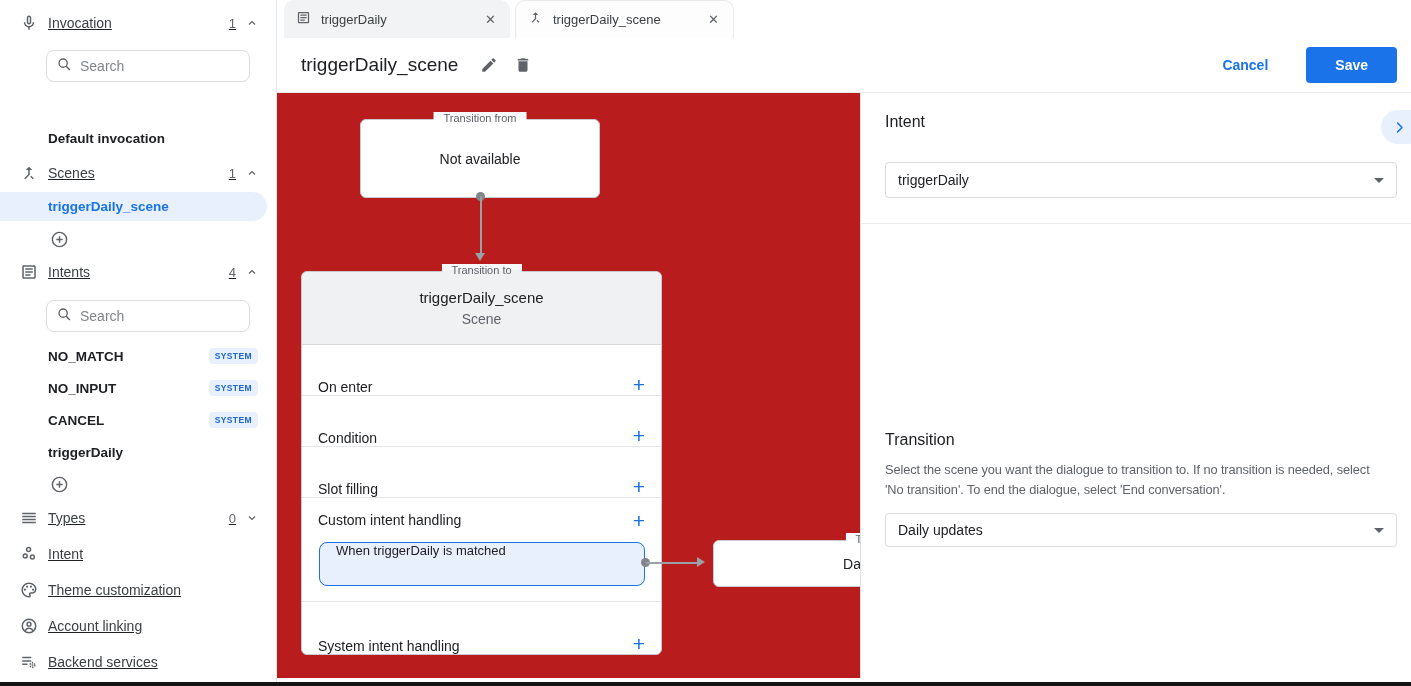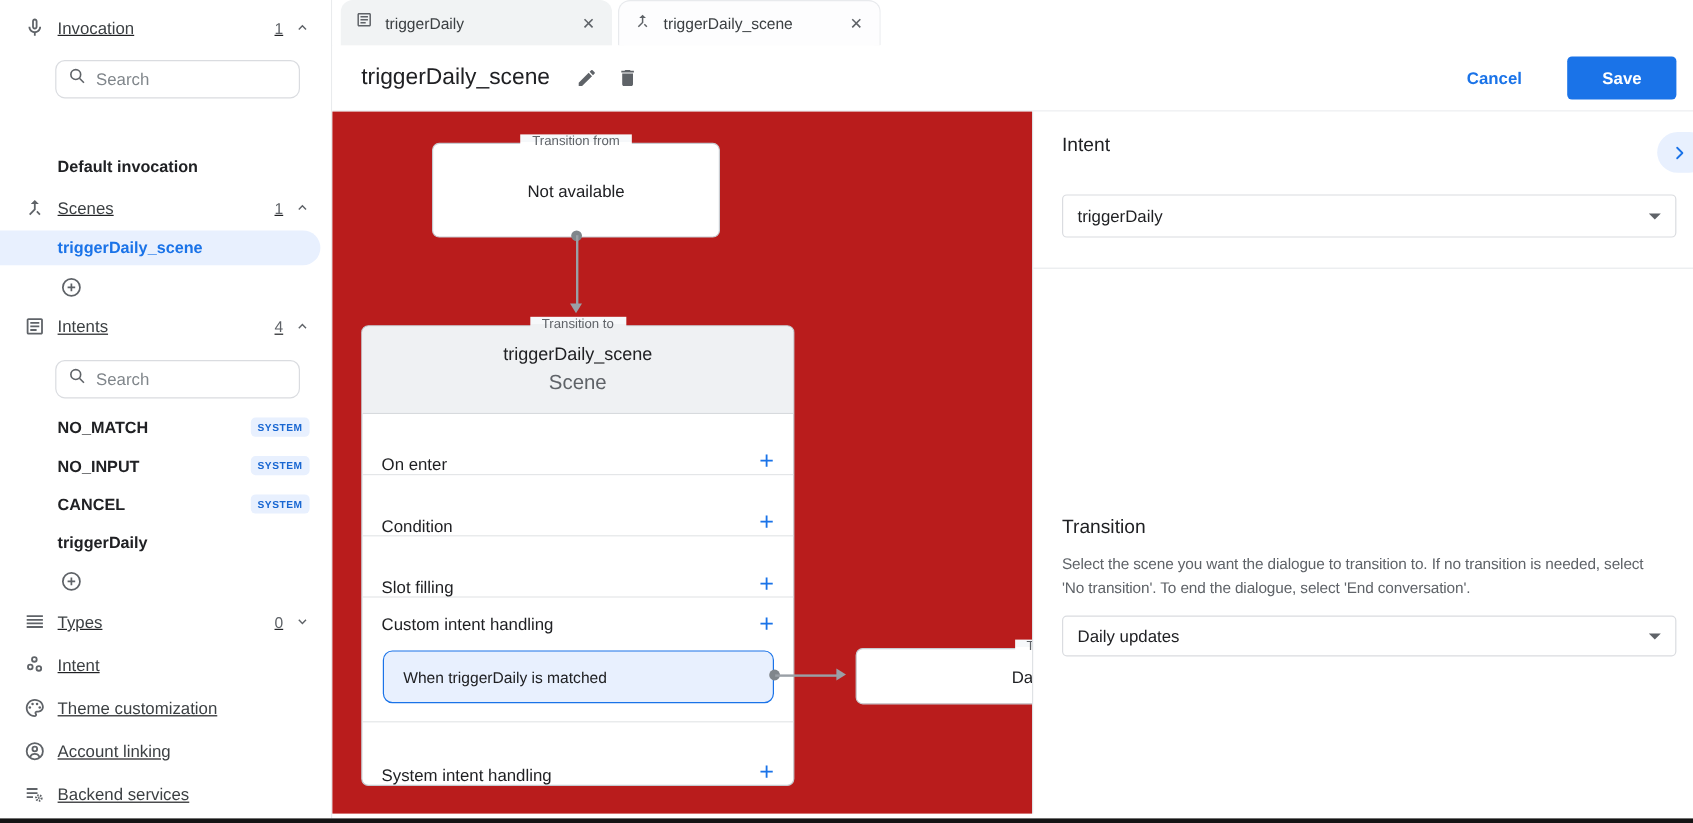--- a/index.html
+++ b/index.html
@@ -49,28 +49,28 @@
   .dot { position:absolute; width:9px; height:9px; border-radius:50%; background:#80868b; }
   .vline { position:absolute; width:2px; background:#9aa0a6; }
   .hline { position:absolute; height:2px; background:#9aa0a6; }
   .arrow-down { position:absolute; width:0; height:0; border-left:5.5px solid transparent; border-right:5.5px solid transparent; border-top:8px solid #9aa0a6; }
   .arrow-right { position:absolute; width:0; height:0; border-top:5.5px solid transparent; border-bottom:5.5px solid transparent; border-left:8px solid #9aa0a6; }
 
   .scenecard { position:absolute; left:24px; top:178px; width:361px; height:384px; background:#fff; border:1px solid #c6cacf; border-radius:6px; display:flex; flex-direction:column; }
   .scenecard .legend { position:absolute; top:-8px; left:50%; transform:translateX(-50%); font-size:11px; color:#5f6368; padding:0 10px; white-space:nowrap; background:linear-gradient(#f6f8fa 50%, #eff1f3 50%); }
   .scene-head { height:74px; background:#eff1f3; border-bottom:1px solid #d7dadd; border-radius:5px 5px 0 0; display:flex; flex-direction:column; align-items:center; justify-content:center; }
   .scene-title { font-size:15px; color:#202124; }
-  .scene-sub { font-size:17px; color:#5f6368; margin-top:5px; }
+  .scene-sub { font-size:14px; color:#5f6368; margin-top:5px; }
   .srow { height:51px; display:flex; align-items:flex-end; padding:0 14px 0 16px; border-bottom:1px solid #e4e6e8; font-size:14px; color:#202124; }
   .srow.r3 { height:52px; }
   .srow.last { height:52px; border-bottom:none; }
   .plus-b { margin-left:auto; color:#1a73e8; font-size:21px; font-weight:400; line-height:1; cursor:pointer; padding:0 2px; }
   .srow.custom { height:104px; flex-direction:column; align-items:stretch; padding:0; }
   .srow-top { height:44px; display:flex; align-items:center; padding:0 14px 0 16px; }
-  .handler-card { height:45px; margin:0 16px 15px 17px; background:#e8f0fe; border:1.5px solid #1a73e8; border-radius:8px; display:flex; align-items:center; padding-left:16px; font-size:13px; color:#202124; cursor:pointer; }
+  .handler-card { height:45px; margin:0 16px 15px 17px; background:#e8f0fe; border:1.5px solid #1a73e8; border-radius:8px; display:flex; padding-left:16px; font-size:13px; color:#202124; cursor:pointer; }
 
   
   .panel { position:absolute; left:583px; right:0; top:0; height:100%; background:#fff; border-left:1px solid #dfe2e5; overflow:hidden; }
   .psec { position:absolute; left:0; right:0; }
   .psec1 { top:0; height:131px; border-bottom:1px solid #e8eaed; }
   .psec2 { top:131px; height:182px; border-bottom:1px solid #e8eaed; }
   .psec3 { top:313px; bottom:0; }
   .ph { position:absolute; left:24px; font-size:16px; color:#202124; }
   .select { position:absolute; left:24px; right:14px; height:36px; border:1px solid #dadce0; border-radius:4px; display:flex; align-items:center; padding:0 12px; font-size:14px; color:#202124; cursor:pointer; background:#fff; }
   .caret { margin-left:auto; width:0; height:0; border-left:5px solid transparent; border-right:5px solid transparent; border-top:5.5px solid #5f6368; }

